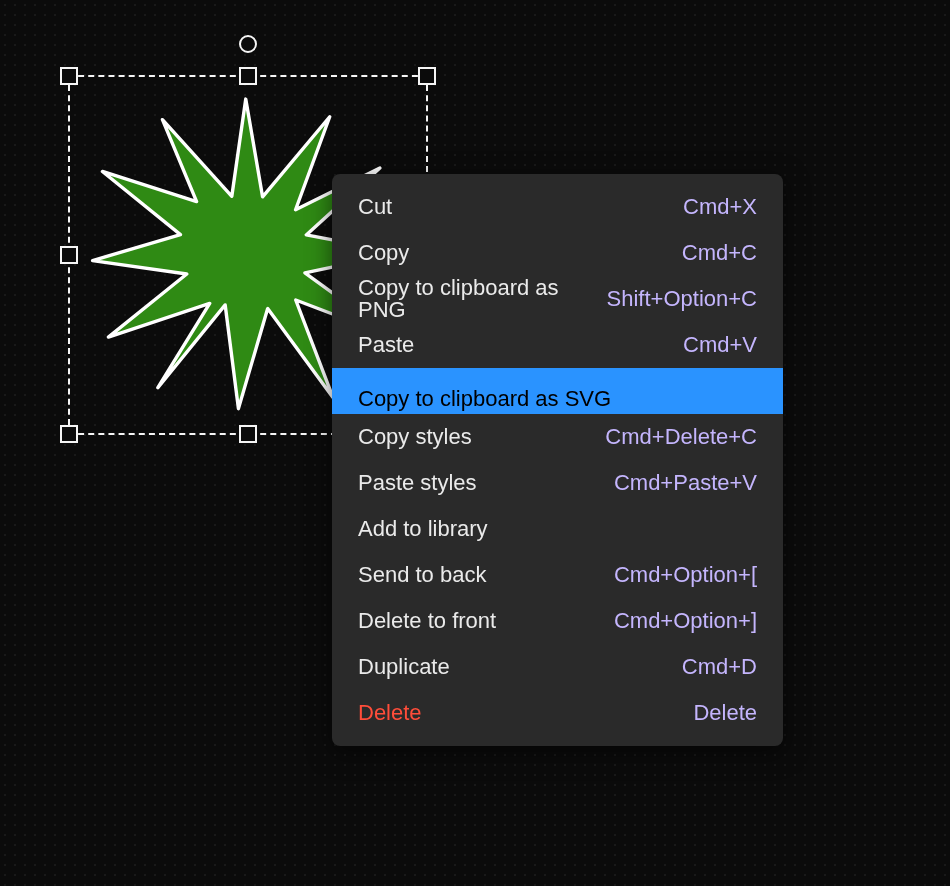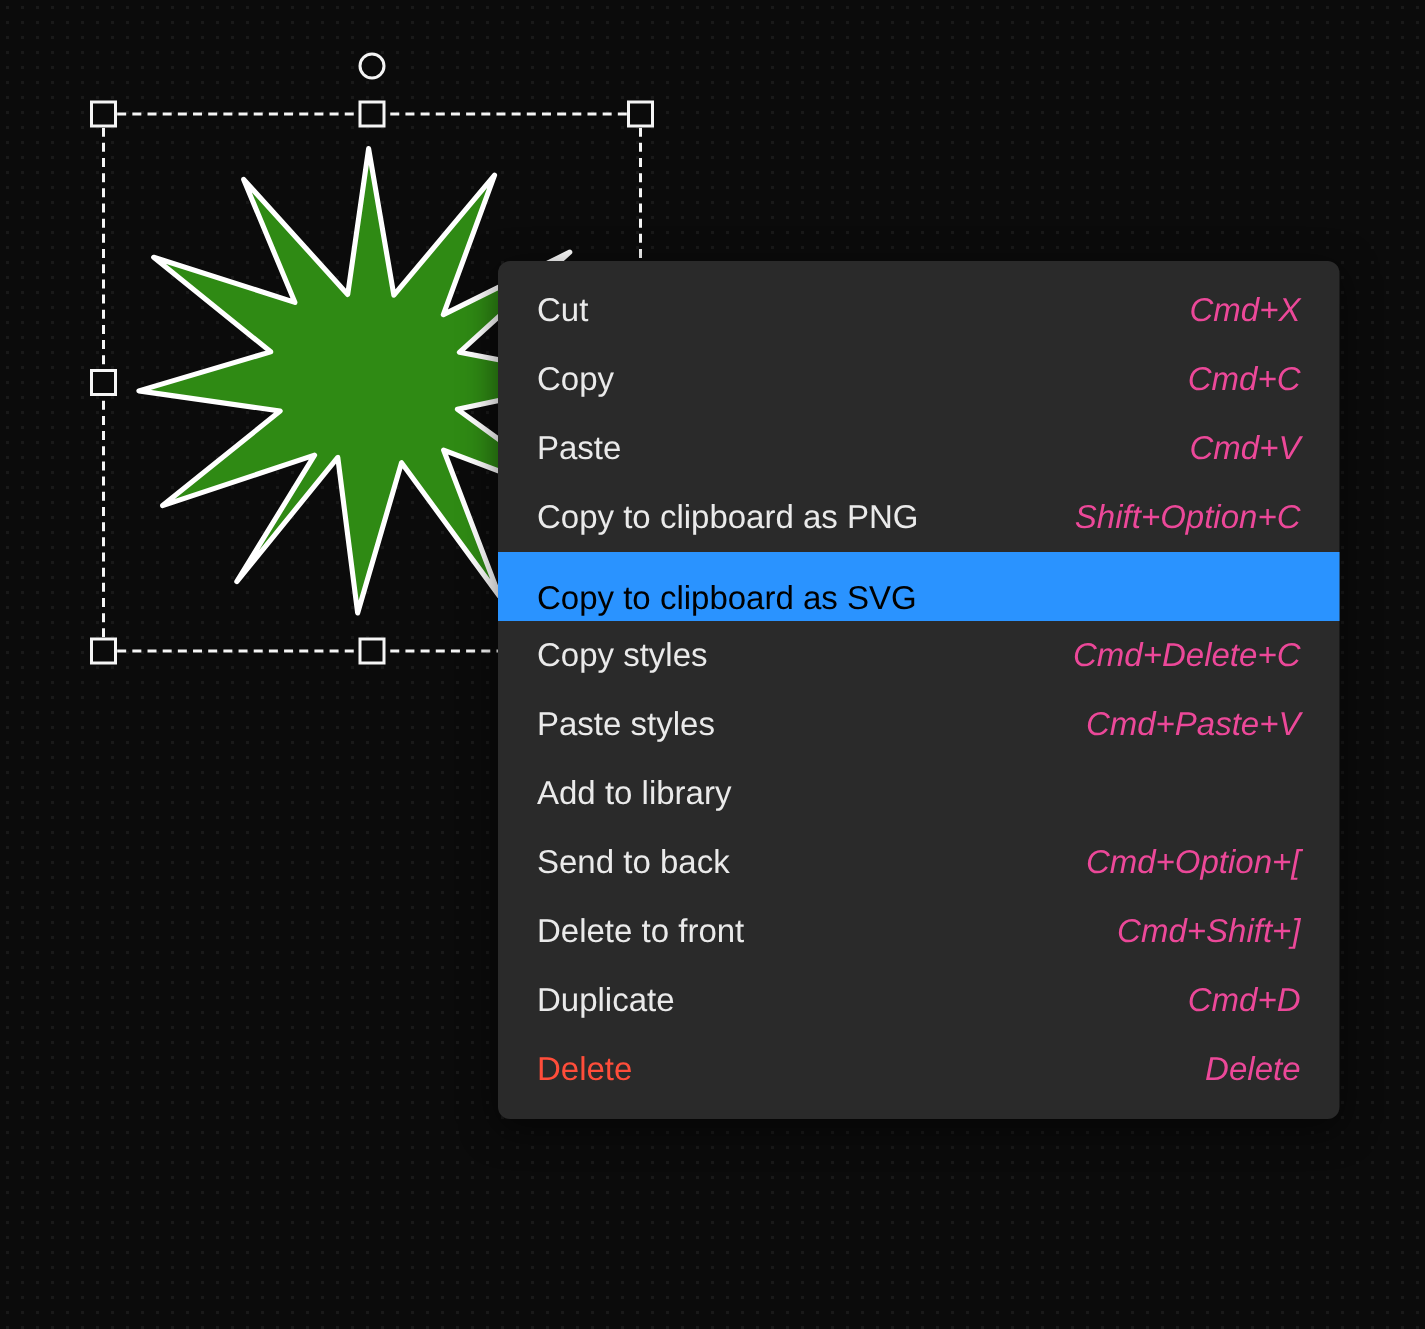--- a/index.html
+++ b/index.html
@@ -58,39 +58,39 @@
     top: 10px;
     width: 340px;
     height: 340px;
   }
 
   
   .context-menu {
     position: absolute;
     left: 332px;
     top: 174px;
-    width: 561px;
+    width: 451px;
     background: #2a2a2a;
     border-radius: 8px;
     padding: 10px 0;
     box-shadow: 0 6px 24px rgba(0,0,0,0.55);
   }
   .menu-item {
     display: flex;
     justify-content: space-between;
     align-items: center;
     padding: 0 26px;
     height: 46px;
     font-size: 22px;
     line-height: 1;
     cursor: default;
     position: relative;
   }
   .menu-item .label { color: #eaeaea; font-weight: 500; }
-  .menu-item .shortcut { color: #ec4899; font-weight: 400; font-style: italic; }
+  .menu-item .shortcut { color: #c4b5fd; font-weight: 400; }
   .menu-item.highlight { background: #2a93ff; }
   .menu-item.highlight .label { color: #000; margin-top: 16px; }
   .menu-item.danger .label { color: #ff4d3a; }
 </style>
 </head>
 <body>
 
 <div class="grid-bg"></div>
 
 <div class="selection">
@@ -115,26 +115,26 @@
 
 <div class="menu-item">
       <span class="label">Cut</span>
       <span class="shortcut">Cmd+X</span>
     </div>
     <div class="menu-item">
       <span class="label">Copy</span>
       <span class="shortcut">Cmd+C</span>
     </div>
     <div class="menu-item">
+      <span class="label">Copy to clipboard as PNG</span>
+      <span class="shortcut">Shift+Option+C</span>
+    </div>
+    <div class="menu-item">
       <span class="label">Paste</span>
       <span class="shortcut">Cmd+V</span>
-    </div>
-    <div class="menu-item">
-      <span class="label">Copy to clipboard as PNG</span>
-      <span class="shortcut">Shift+Option+C</span>
     </div>
     <div class="menu-item highlight">
       <span class="label">Copy to clipboard as SVG</span>
       <span class="shortcut"></span>
     </div>
     <div class="menu-item">
       <span class="label">Copy styles</span>
       <span class="shortcut">Cmd+Delete+C</span>
     </div>
     <div class="menu-item">
@@ -144,21 +144,21 @@
     <div class="menu-item">
       <span class="label">Add to library</span>
       <span class="shortcut"></span>
     </div>
     <div class="menu-item">
       <span class="label">Send to back</span>
       <span class="shortcut">Cmd+Option+[</span>
     </div>
     <div class="menu-item">
       <span class="label">Delete to front</span>
-      <span class="shortcut">Cmd+Shift+]</span>
+      <span class="shortcut">Cmd+Option+]</span>
     </div>
     <div class="menu-item">
       <span class="label">Duplicate</span>
       <span class="shortcut">Cmd+D</span>
     </div>
     <div class="menu-item danger">
       <span class="label">Delete</span>
       <span class="shortcut">Delete</span>
     </div>
   </div>

